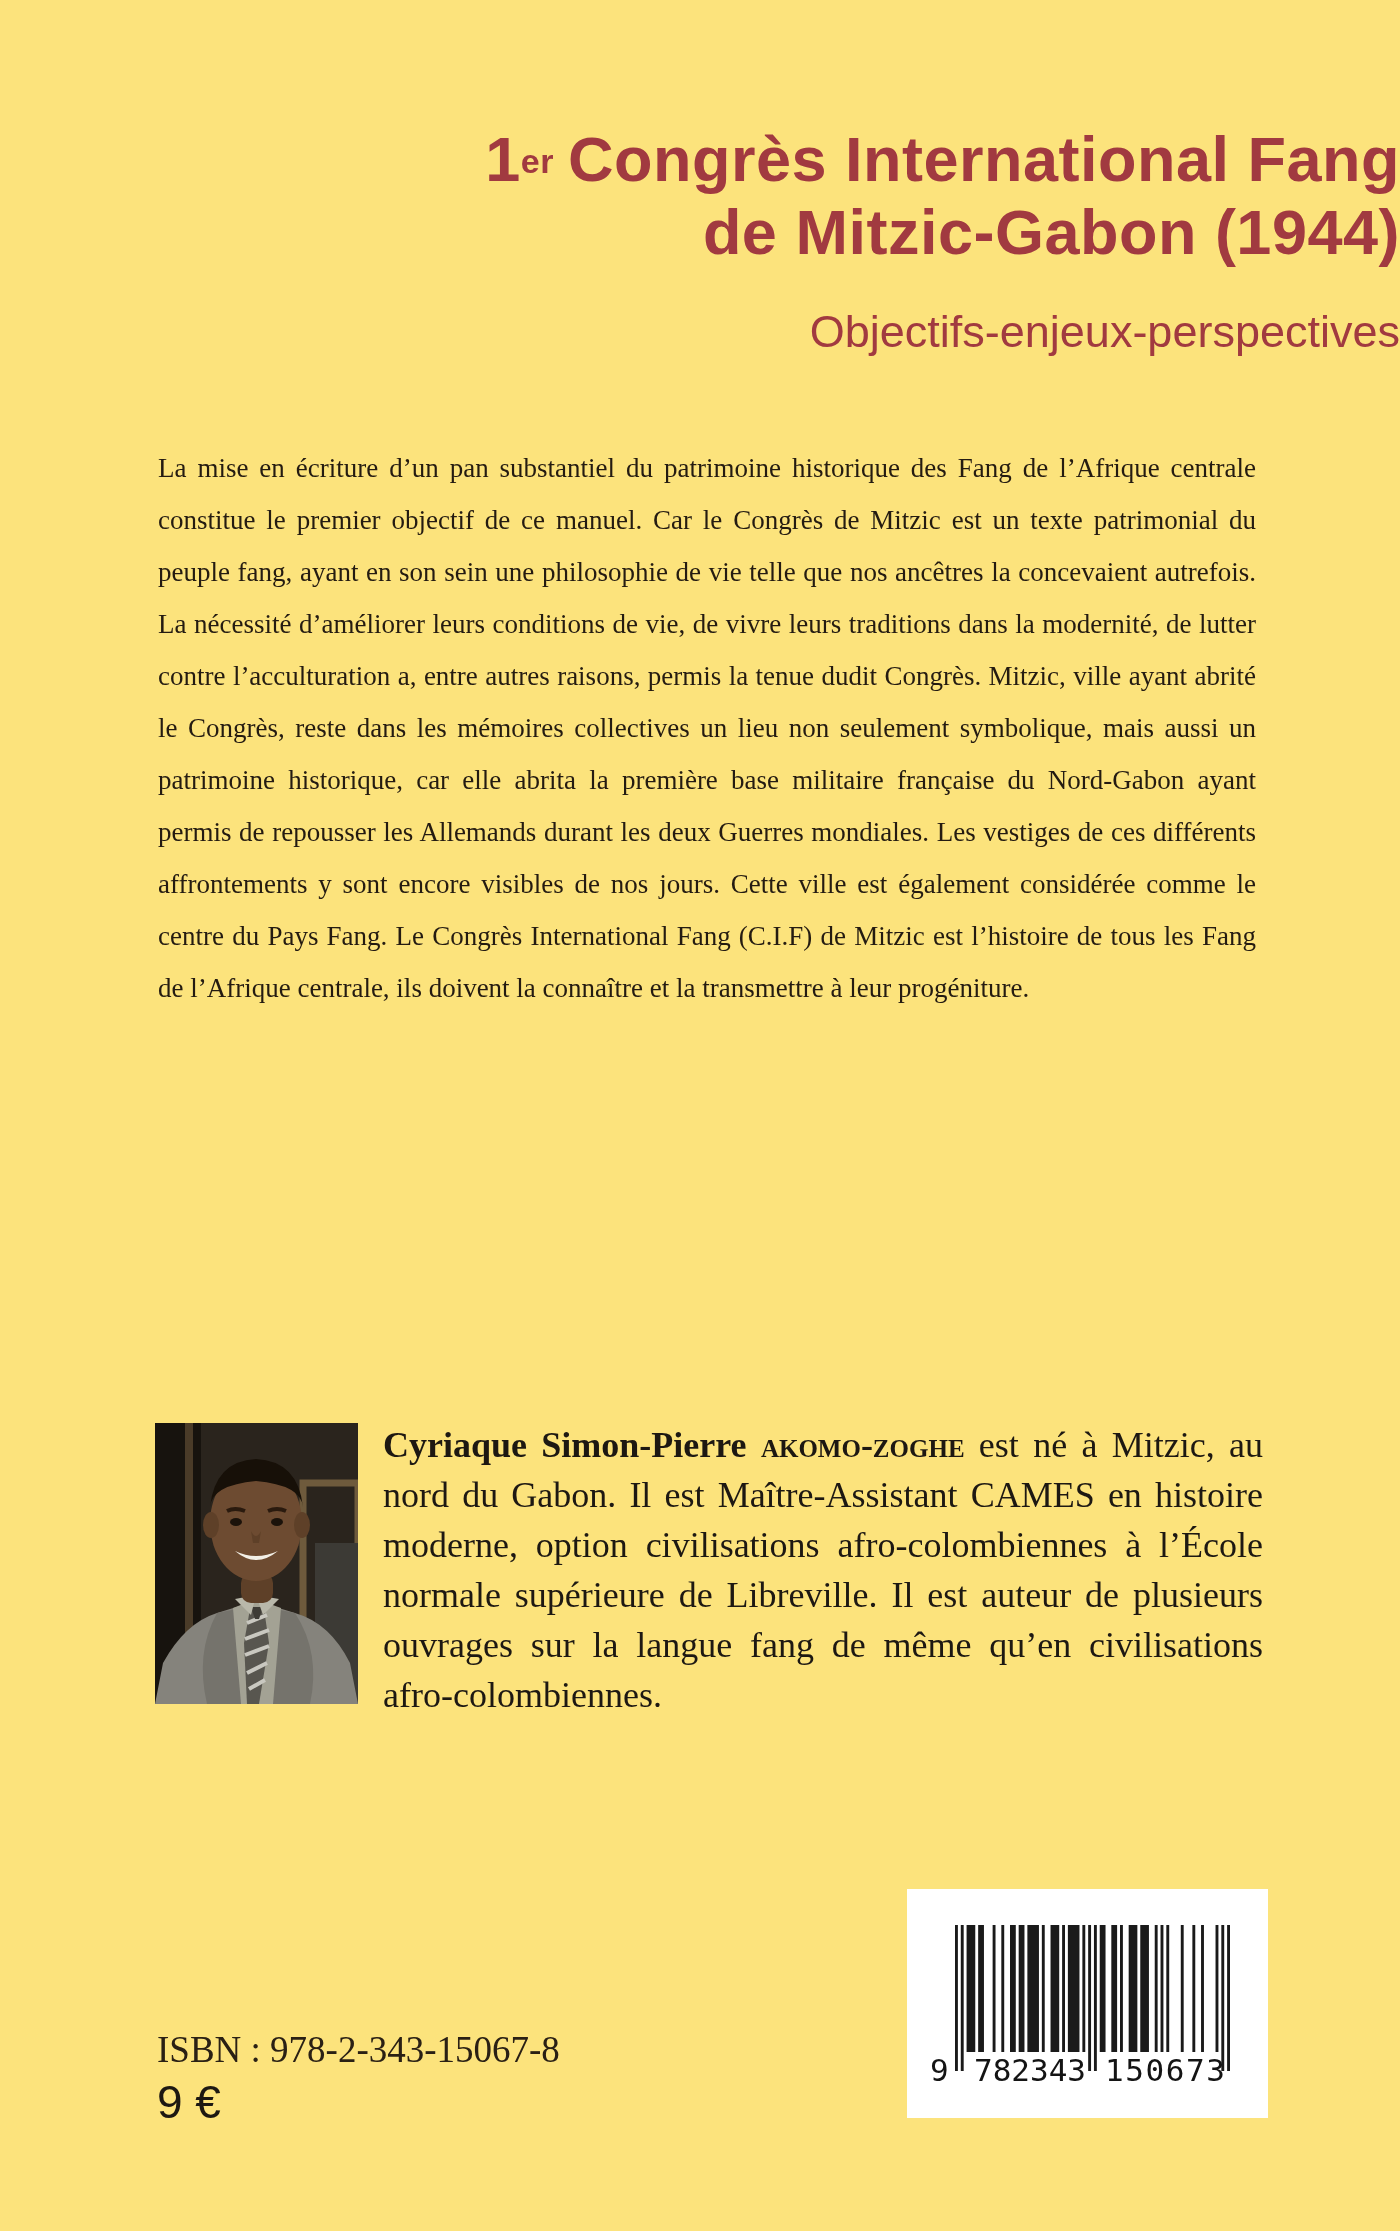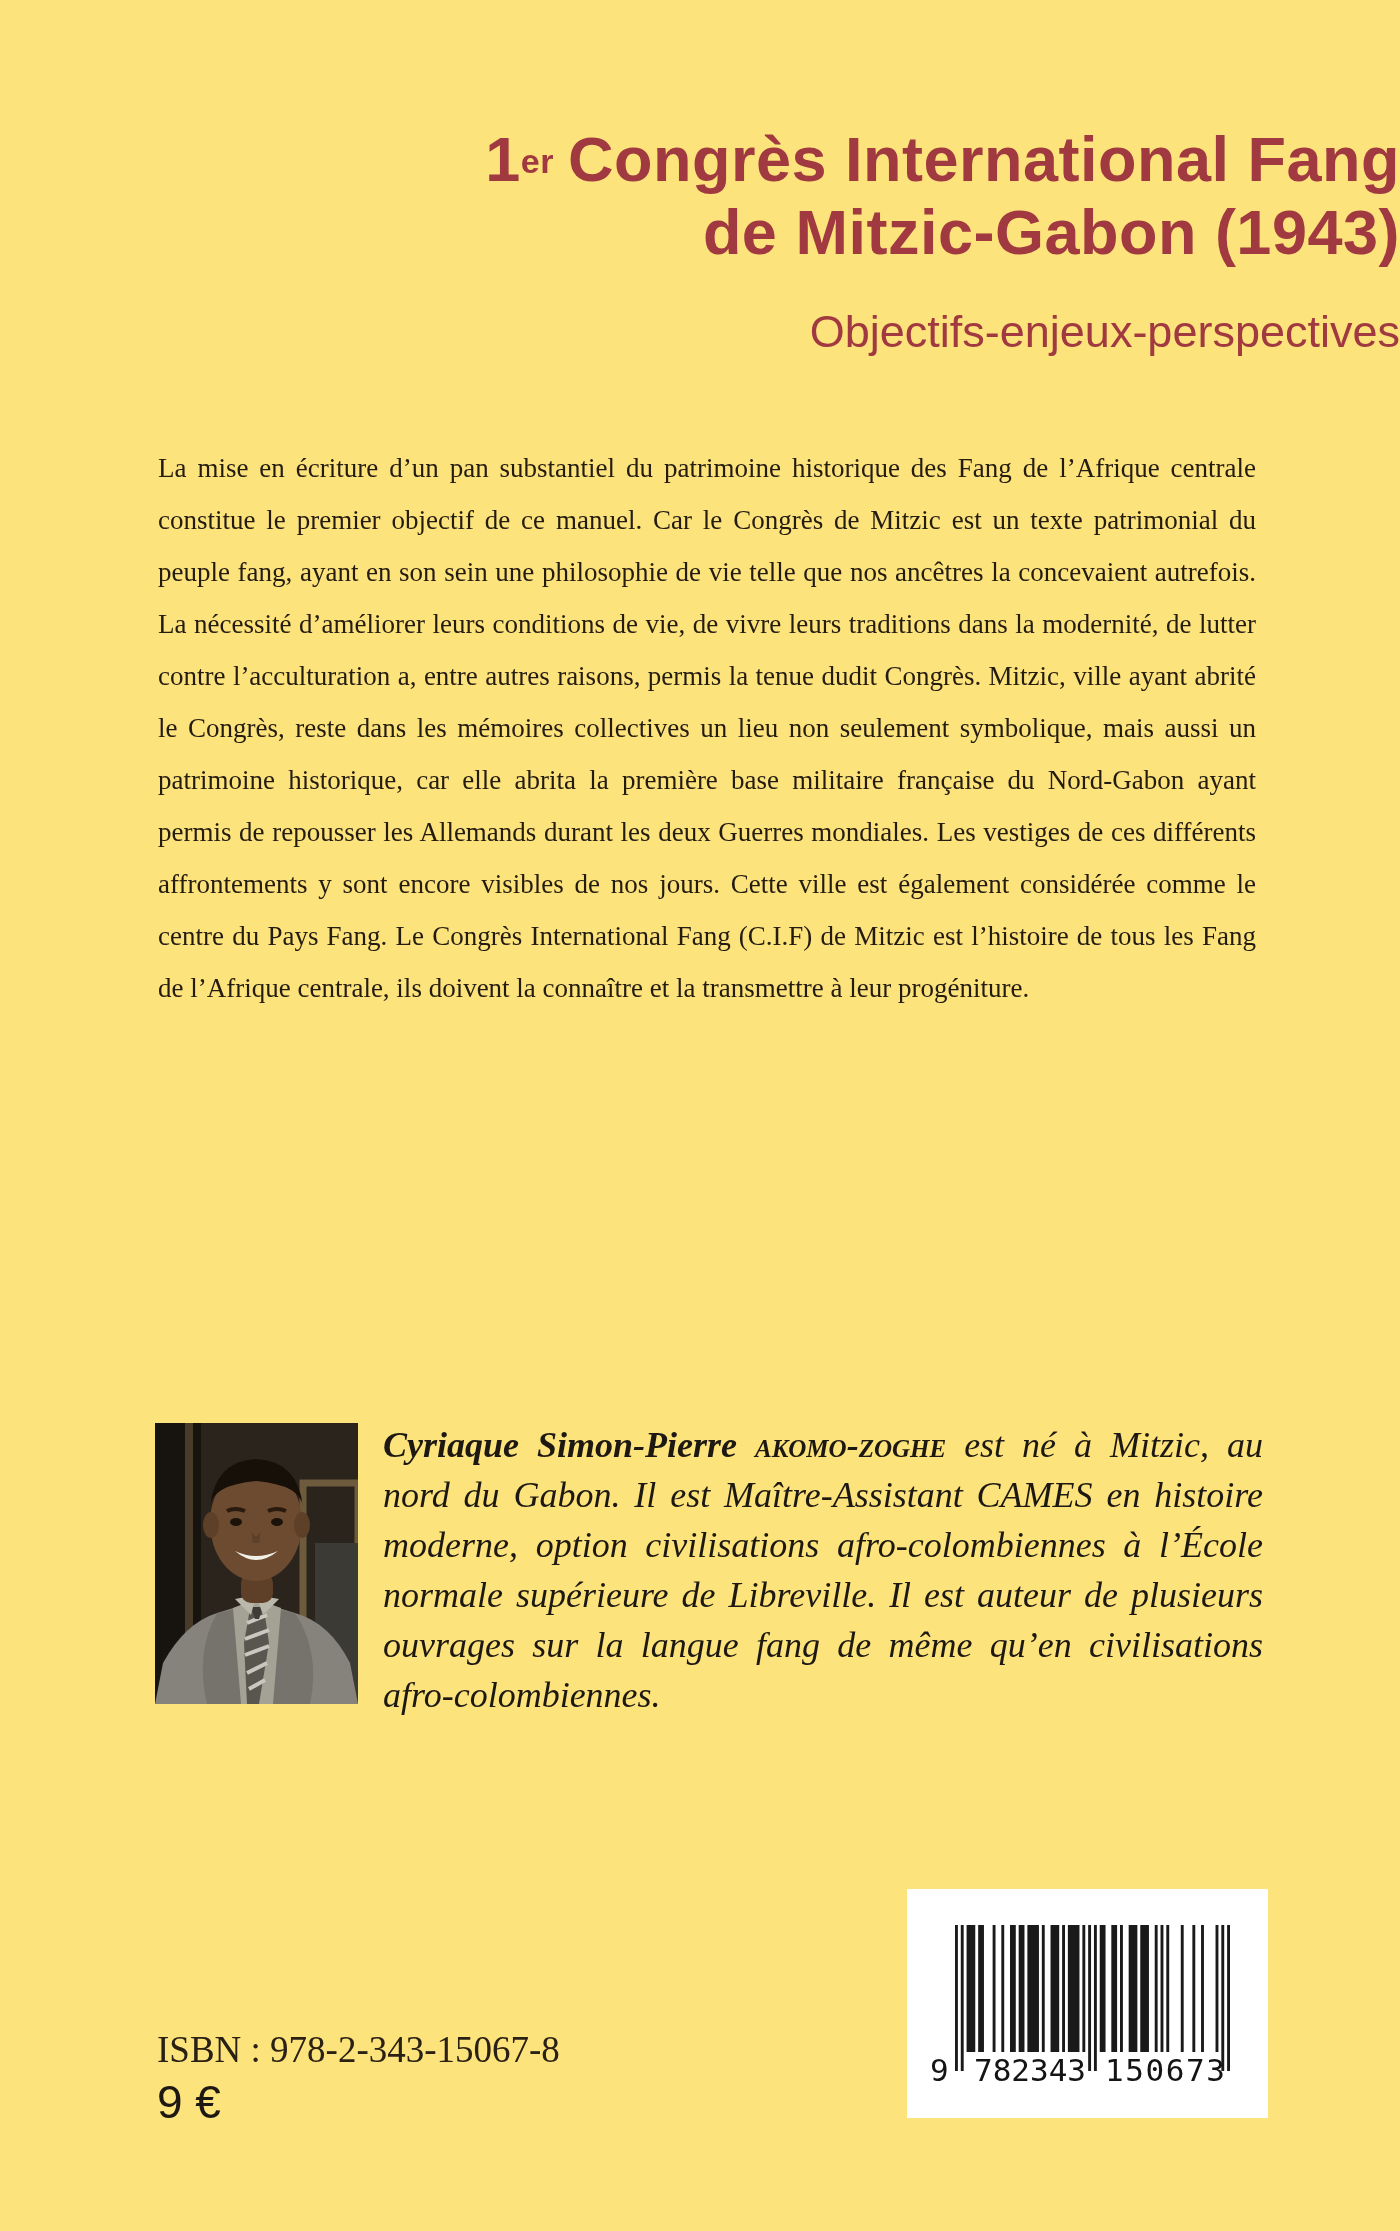--- a/index.html
+++ b/index.html
@@ -22,21 +22,21 @@
   .synopsis{
     position:absolute;left:158px;top:442px;width:1098px;margin:0;
     font-size:27px;line-height:52px;text-align:justify;color:#241B11;
   }
   
   .author-photo{
     position:absolute;left:155px;top:1423px;width:203px;height:281px;display:block;
   }
   .bio{
     position:absolute;left:383px;top:1420px;width:880px;margin:0;
-    font-style:italic;font-size:36px;line-height:50px;text-align:justify;color:#1D1812;
+    font-size:36px;line-height:50px;text-align:justify;color:#1D1812;
   }
   .bio-name{font-weight:700;}
   .bio-surname{font-weight:700;font-variant:small-caps;text-transform:lowercase;}
   
   .isbn{
     position:absolute;left:157px;top:2030px;
     font-size:37px;line-height:40px;color:#2A2014;
   }
   .price{
     position:absolute;left:157px;top:2078px;
@@ -52,21 +52,21 @@
   }
 </style>
 </head>
 <body>
 
 <div class="cover">
 
   <header class="title-wrap">
     <h1>
       <span class="t-line"><span>1</span><sup>er</sup><span class="t-rest">Congrès International Fang</span></span>
-      <span class="t-line">de Mitzic-Gabon (1943)</span>
+      <span class="t-line">de Mitzic-Gabon (1944)</span>
     </h1>
     <div class="subtitle">Objectifs-enjeux-perspectives</div>
   </header>
 
   <p class="synopsis">La mise en écriture d’un pan substantiel du patrimoine historique des Fang de l’Afrique centrale constitue le premier objectif de ce manuel. Car le Congrès de Mitzic est un texte patrimonial du peuple fang, ayant en son sein une philosophie de vie telle que nos ancêtres la concevaient autrefois. La nécessité d’améliorer leurs conditions de vie, de vivre leurs traditions dans la modernité, de lutter contre l’acculturation a, entre autres raisons, permis la tenue dudit Congrès. Mitzic, ville ayant abrité le Congrès, reste dans les mémoires collectives un lieu non seulement symbolique, mais aussi un patrimoine historique, car elle abrita la première base militaire française du Nord-Gabon ayant permis de repousser les Allemands durant les deux Guerres mondiales. Les vestiges de ces différents affrontements y sont encore visibles de nos jours. Cette ville est également considérée comme le centre du Pays Fang. Le Congrès International Fang (C.I.F) de Mitzic est l’histoire de tous les Fang de l’Afrique centrale, ils doivent la connaître et la transmettre à leur progéniture.</p>
 
   <svg class="author-photo" viewBox="0 0 203 281" xmlns="http://www.w3.org/2000/svg" aria-hidden="true">
     <rect x="0" y="0" width="203" height="281" fill="#2A241D"></rect>
     <rect x="0" y="0" width="46" height="281" fill="#17130E"></rect>
     <rect x="30" y="0" width="8" height="281" fill="#4A3B28"></rect>

